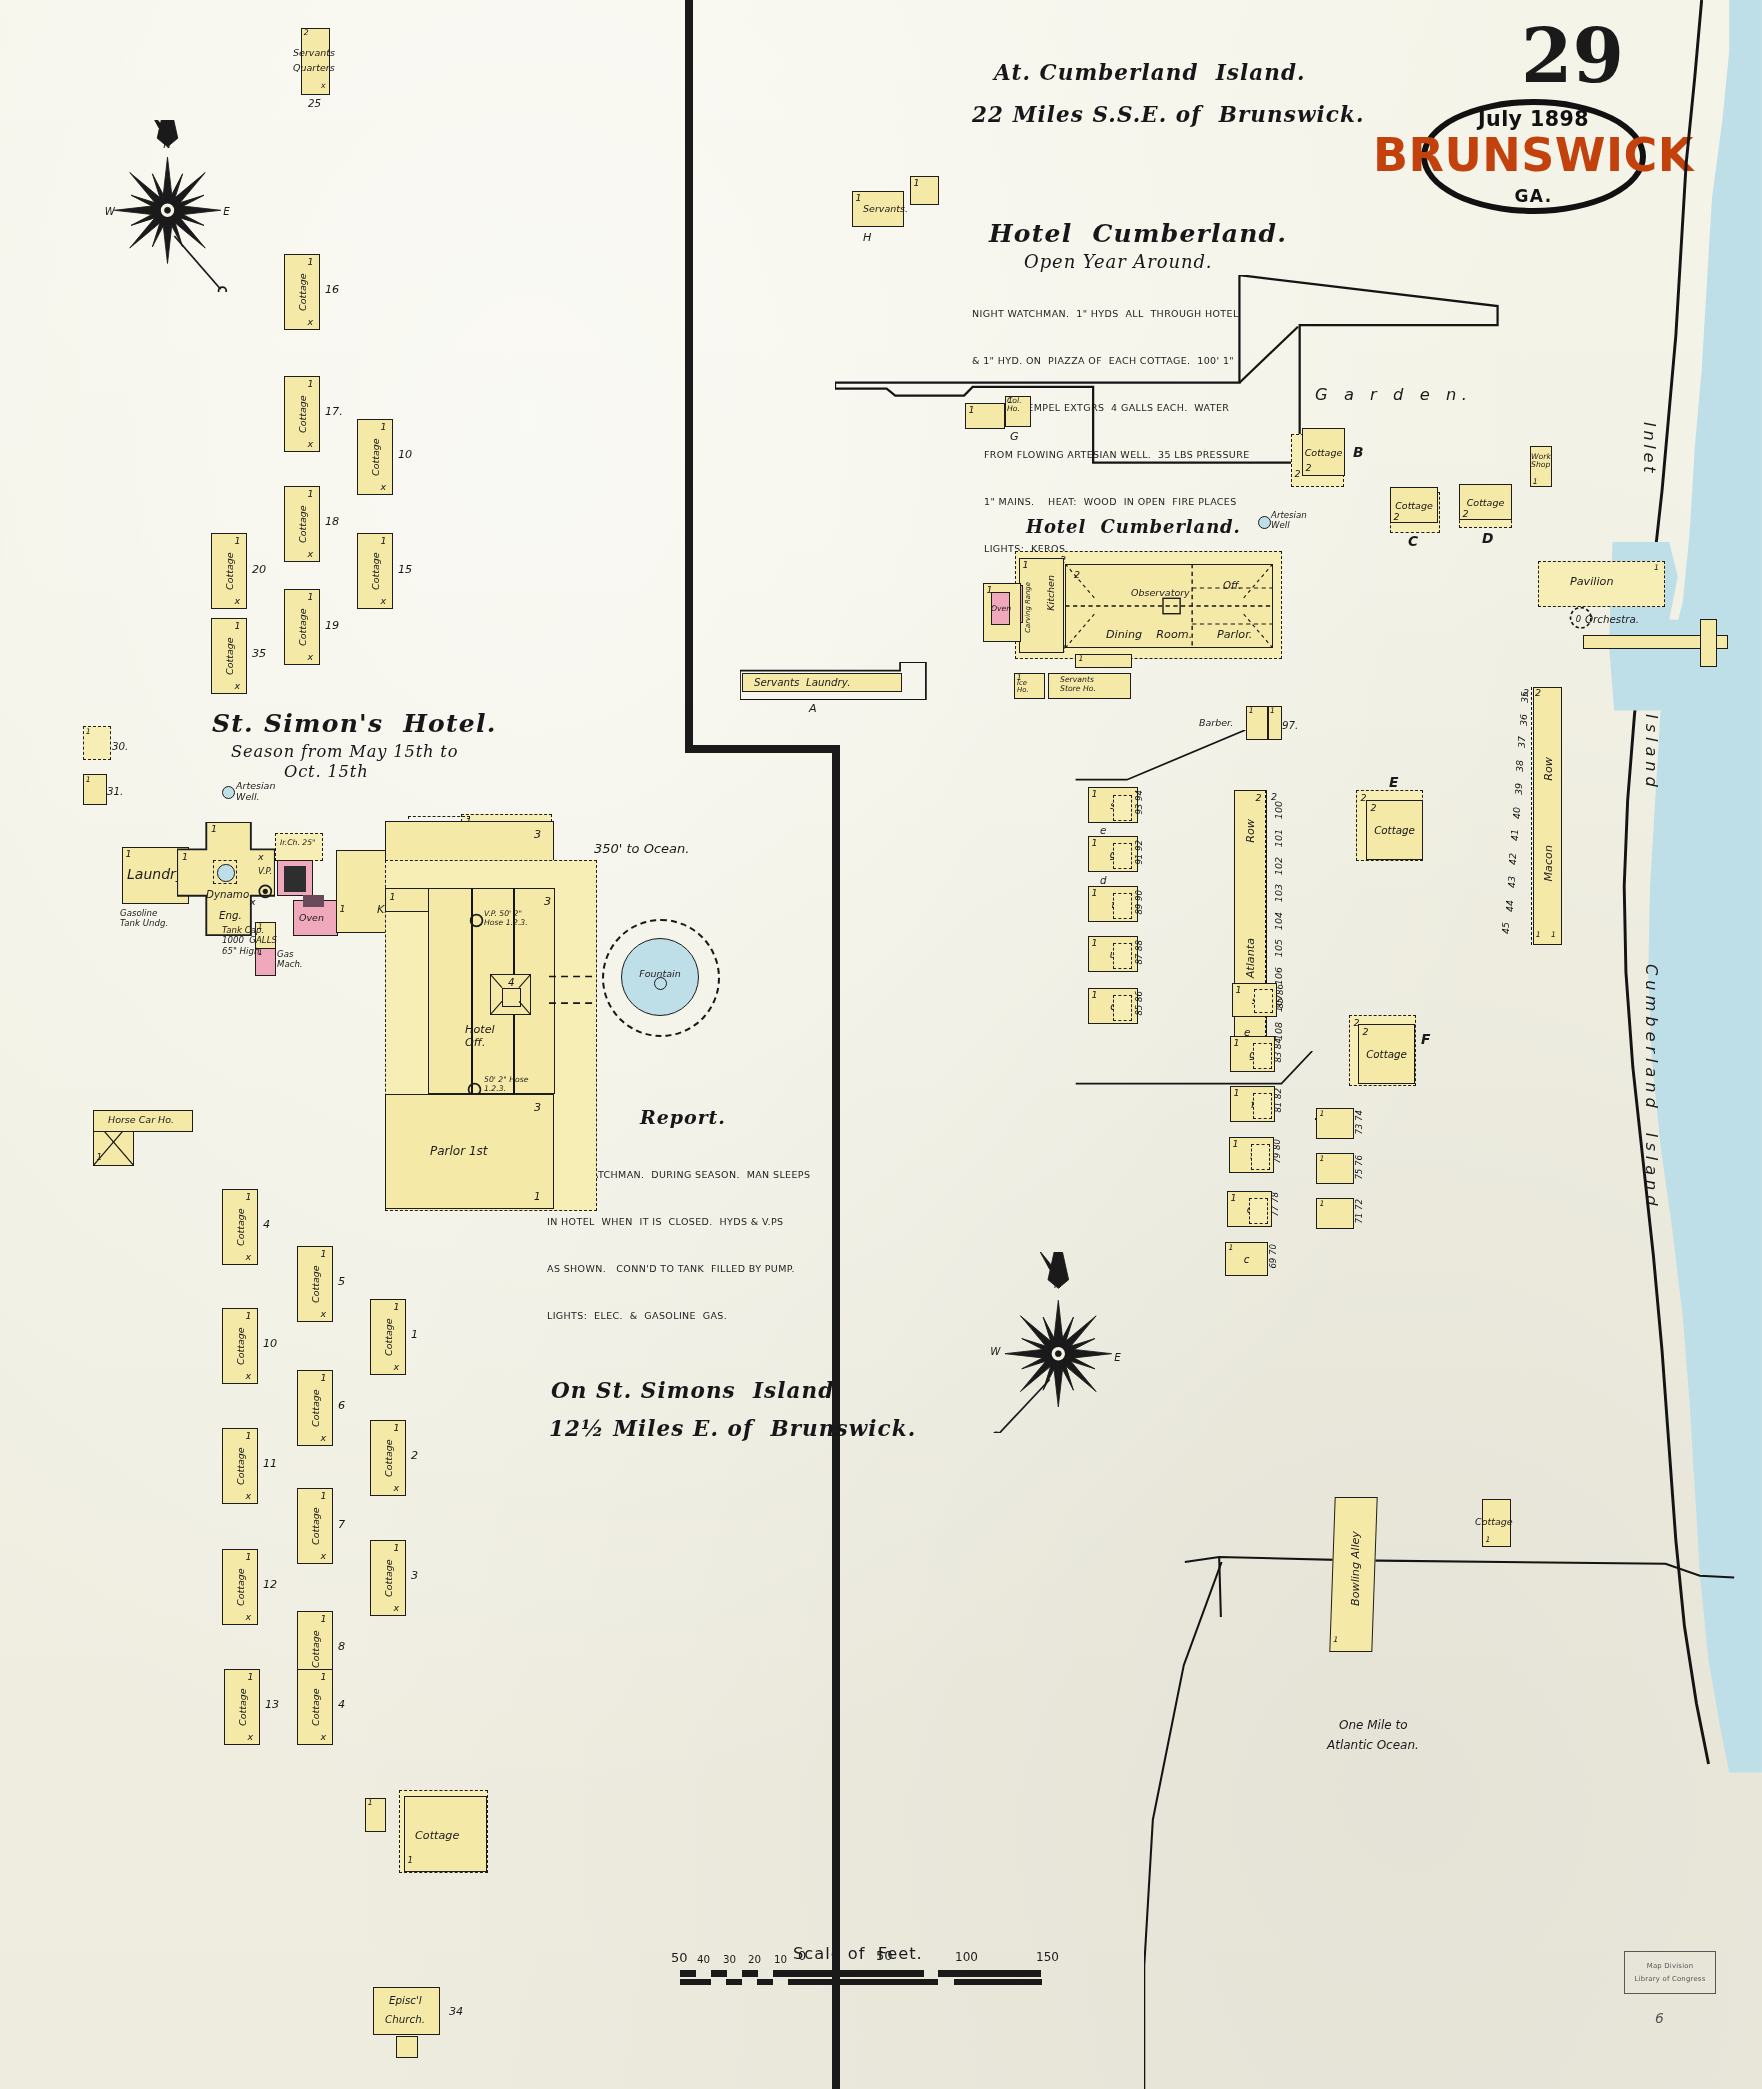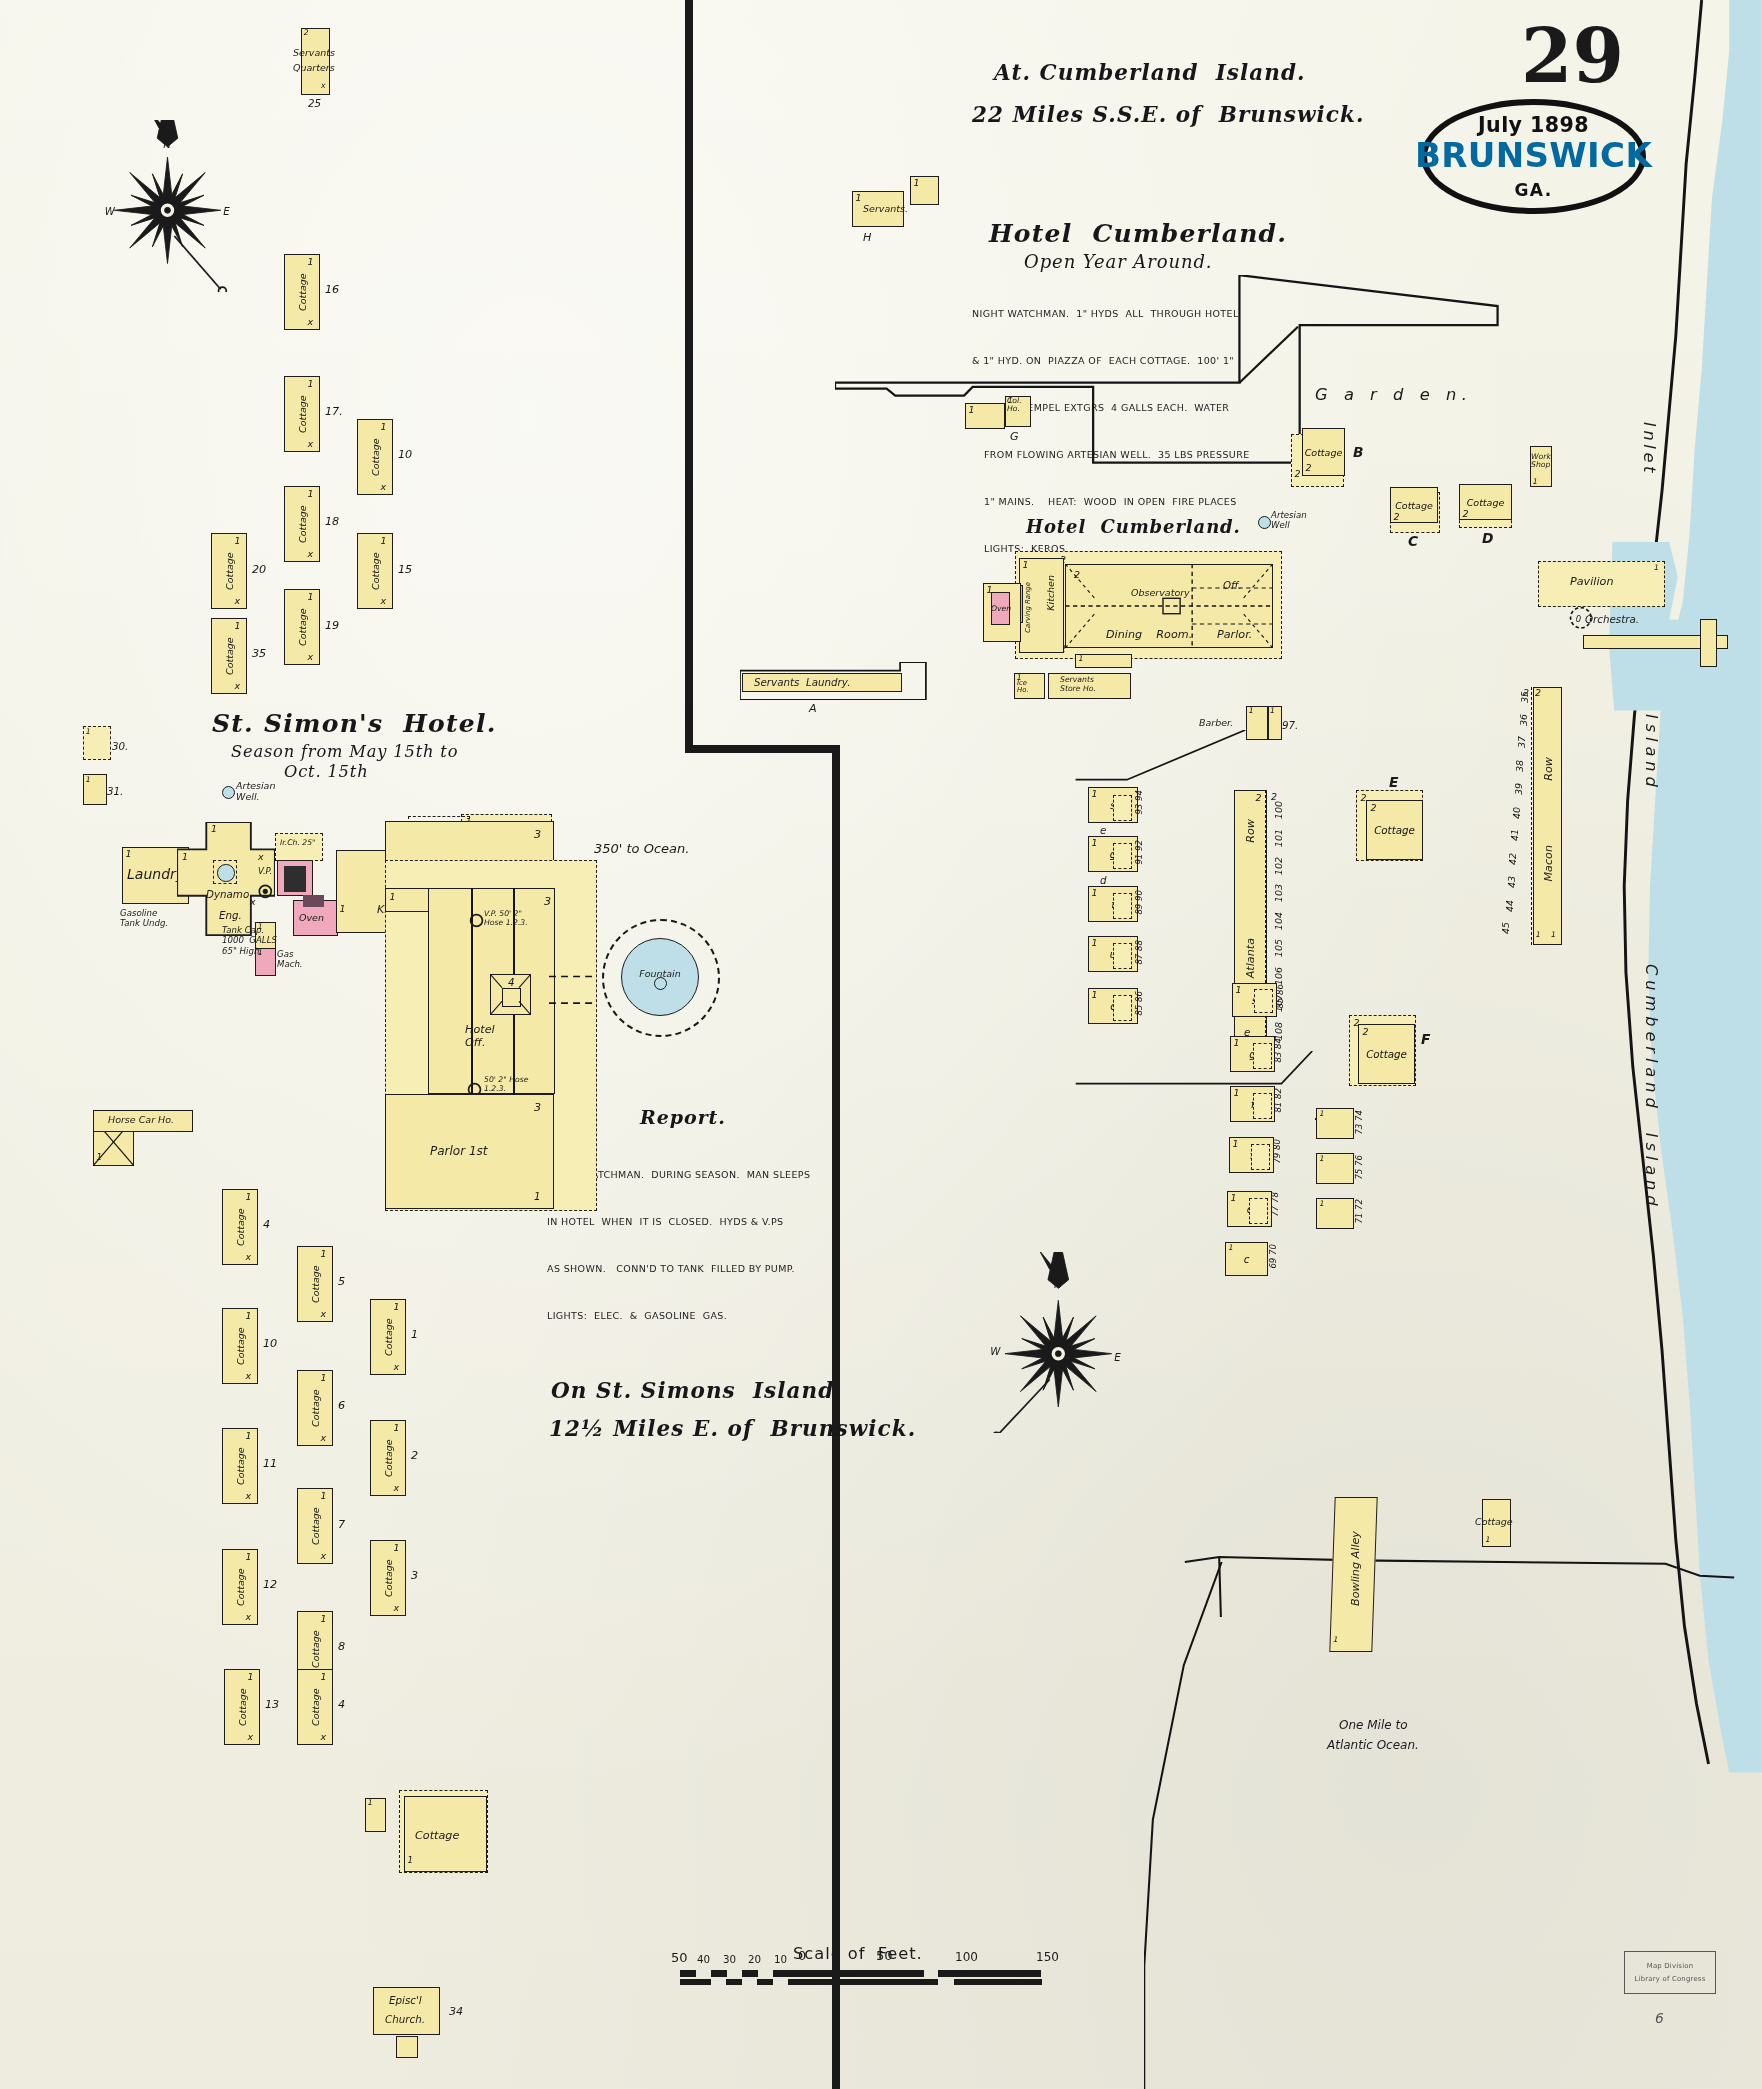--- a/index.html
+++ b/index.html
@@ -55,21 +55,21 @@
   
   .framebar{position:absolute;background:#1a1a1a;}
   
   #title-oval{
     position:absolute;left:1421px;top:99px;width:213px;height:103px;
     border:6px solid #111;border-radius:50%;
     display:flex;flex-direction:column;align-items:center;justify-content:center;
     background:transparent;
   }
   #title-oval .t-date{font-family:"DejaVu Sans",sans-serif;font-weight:700;font-size:20.6px;letter-spacing:.02em;color:#111;}
-  #title-oval .t-city{font-family:"DejaVu Sans",sans-serif;font-weight:700;font-size:34px;letter-spacing:.01em;color:#0369a1;line-height:1;margin-top:1.7px;}
+  #title-oval .t-city{font-family:"DejaVu Sans",sans-serif;font-weight:700;font-size:46px;letter-spacing:.01em;color:#c2410c;line-height:1;margin-top:1.7px;}
   #title-oval .t-state{font-family:"DejaVu Sans",sans-serif;font-weight:700;font-size:17px;letter-spacing:.08em;color:#111;margin-top:8px;}
   #sheet-no{
     position:absolute;left:1521px;top:19px;
     font-family:"DejaVu Serif",serif;font-weight:700;font-size:74px;color:#1a1a1a;line-height:1;
   }
   
   .compass svg{display:block;}
   
   .fountain-ring{
     position:absolute;border:2.2px dashed #171717;border-radius:50%;background:transparent;

